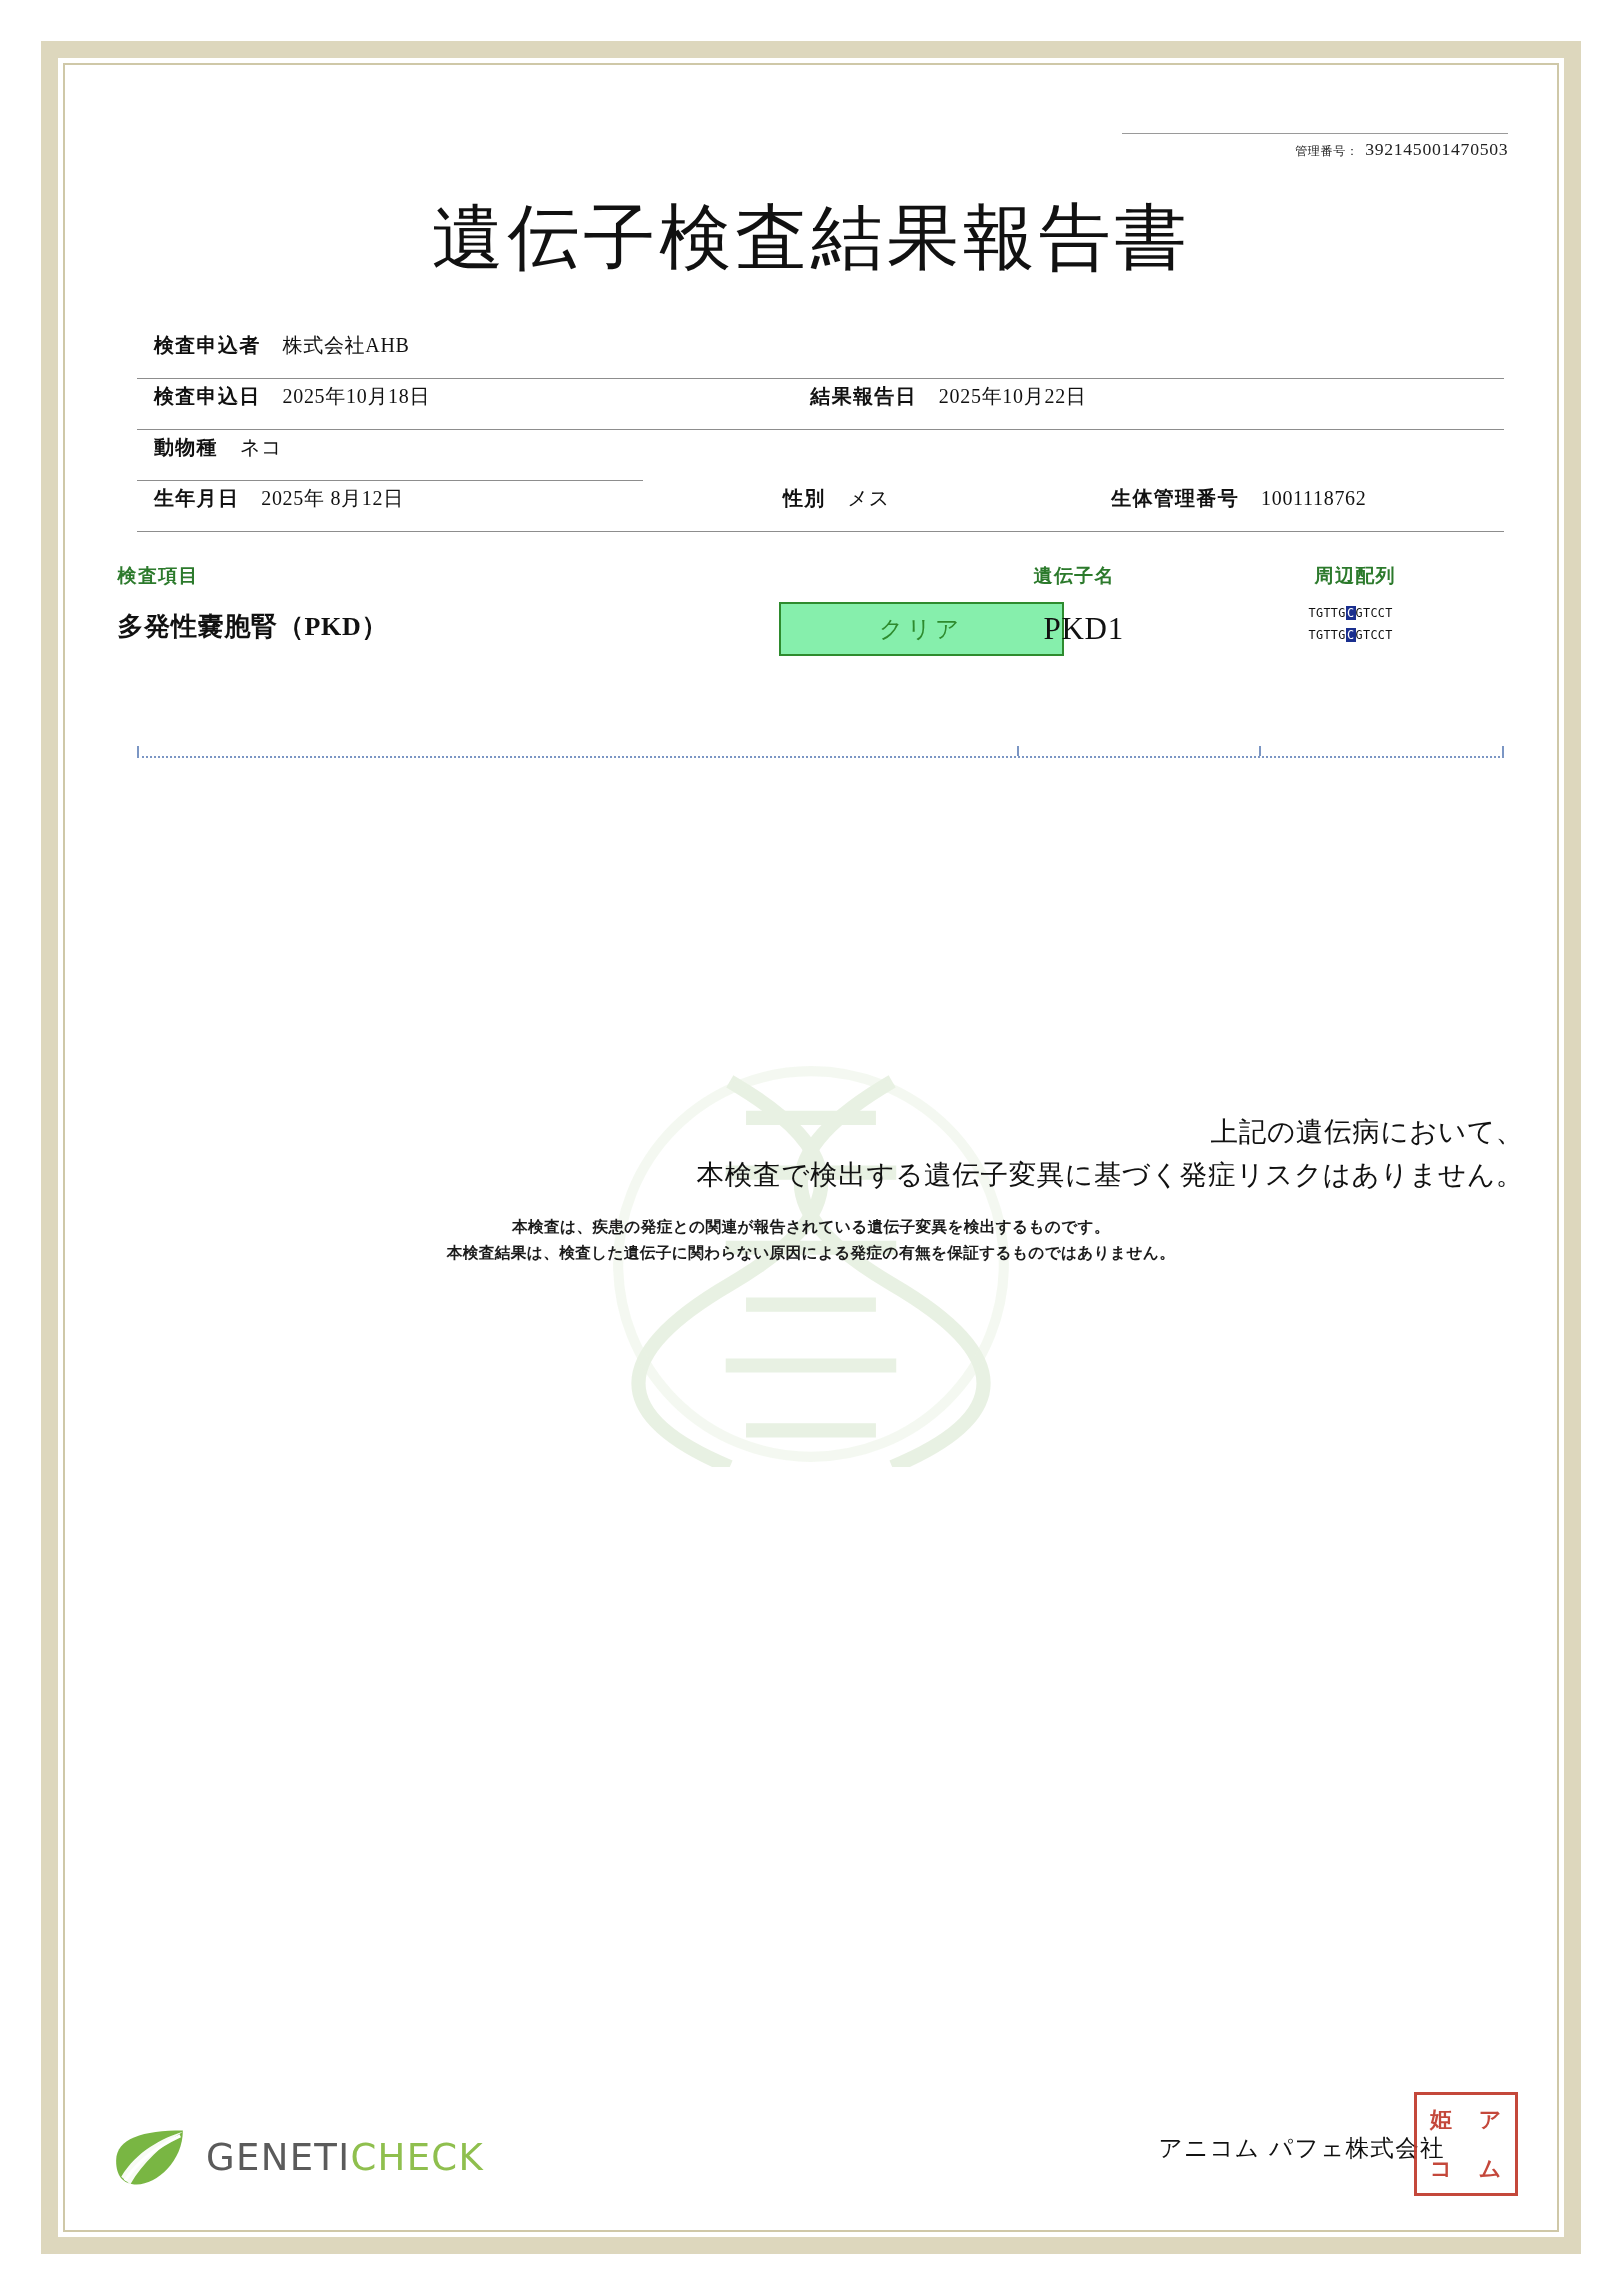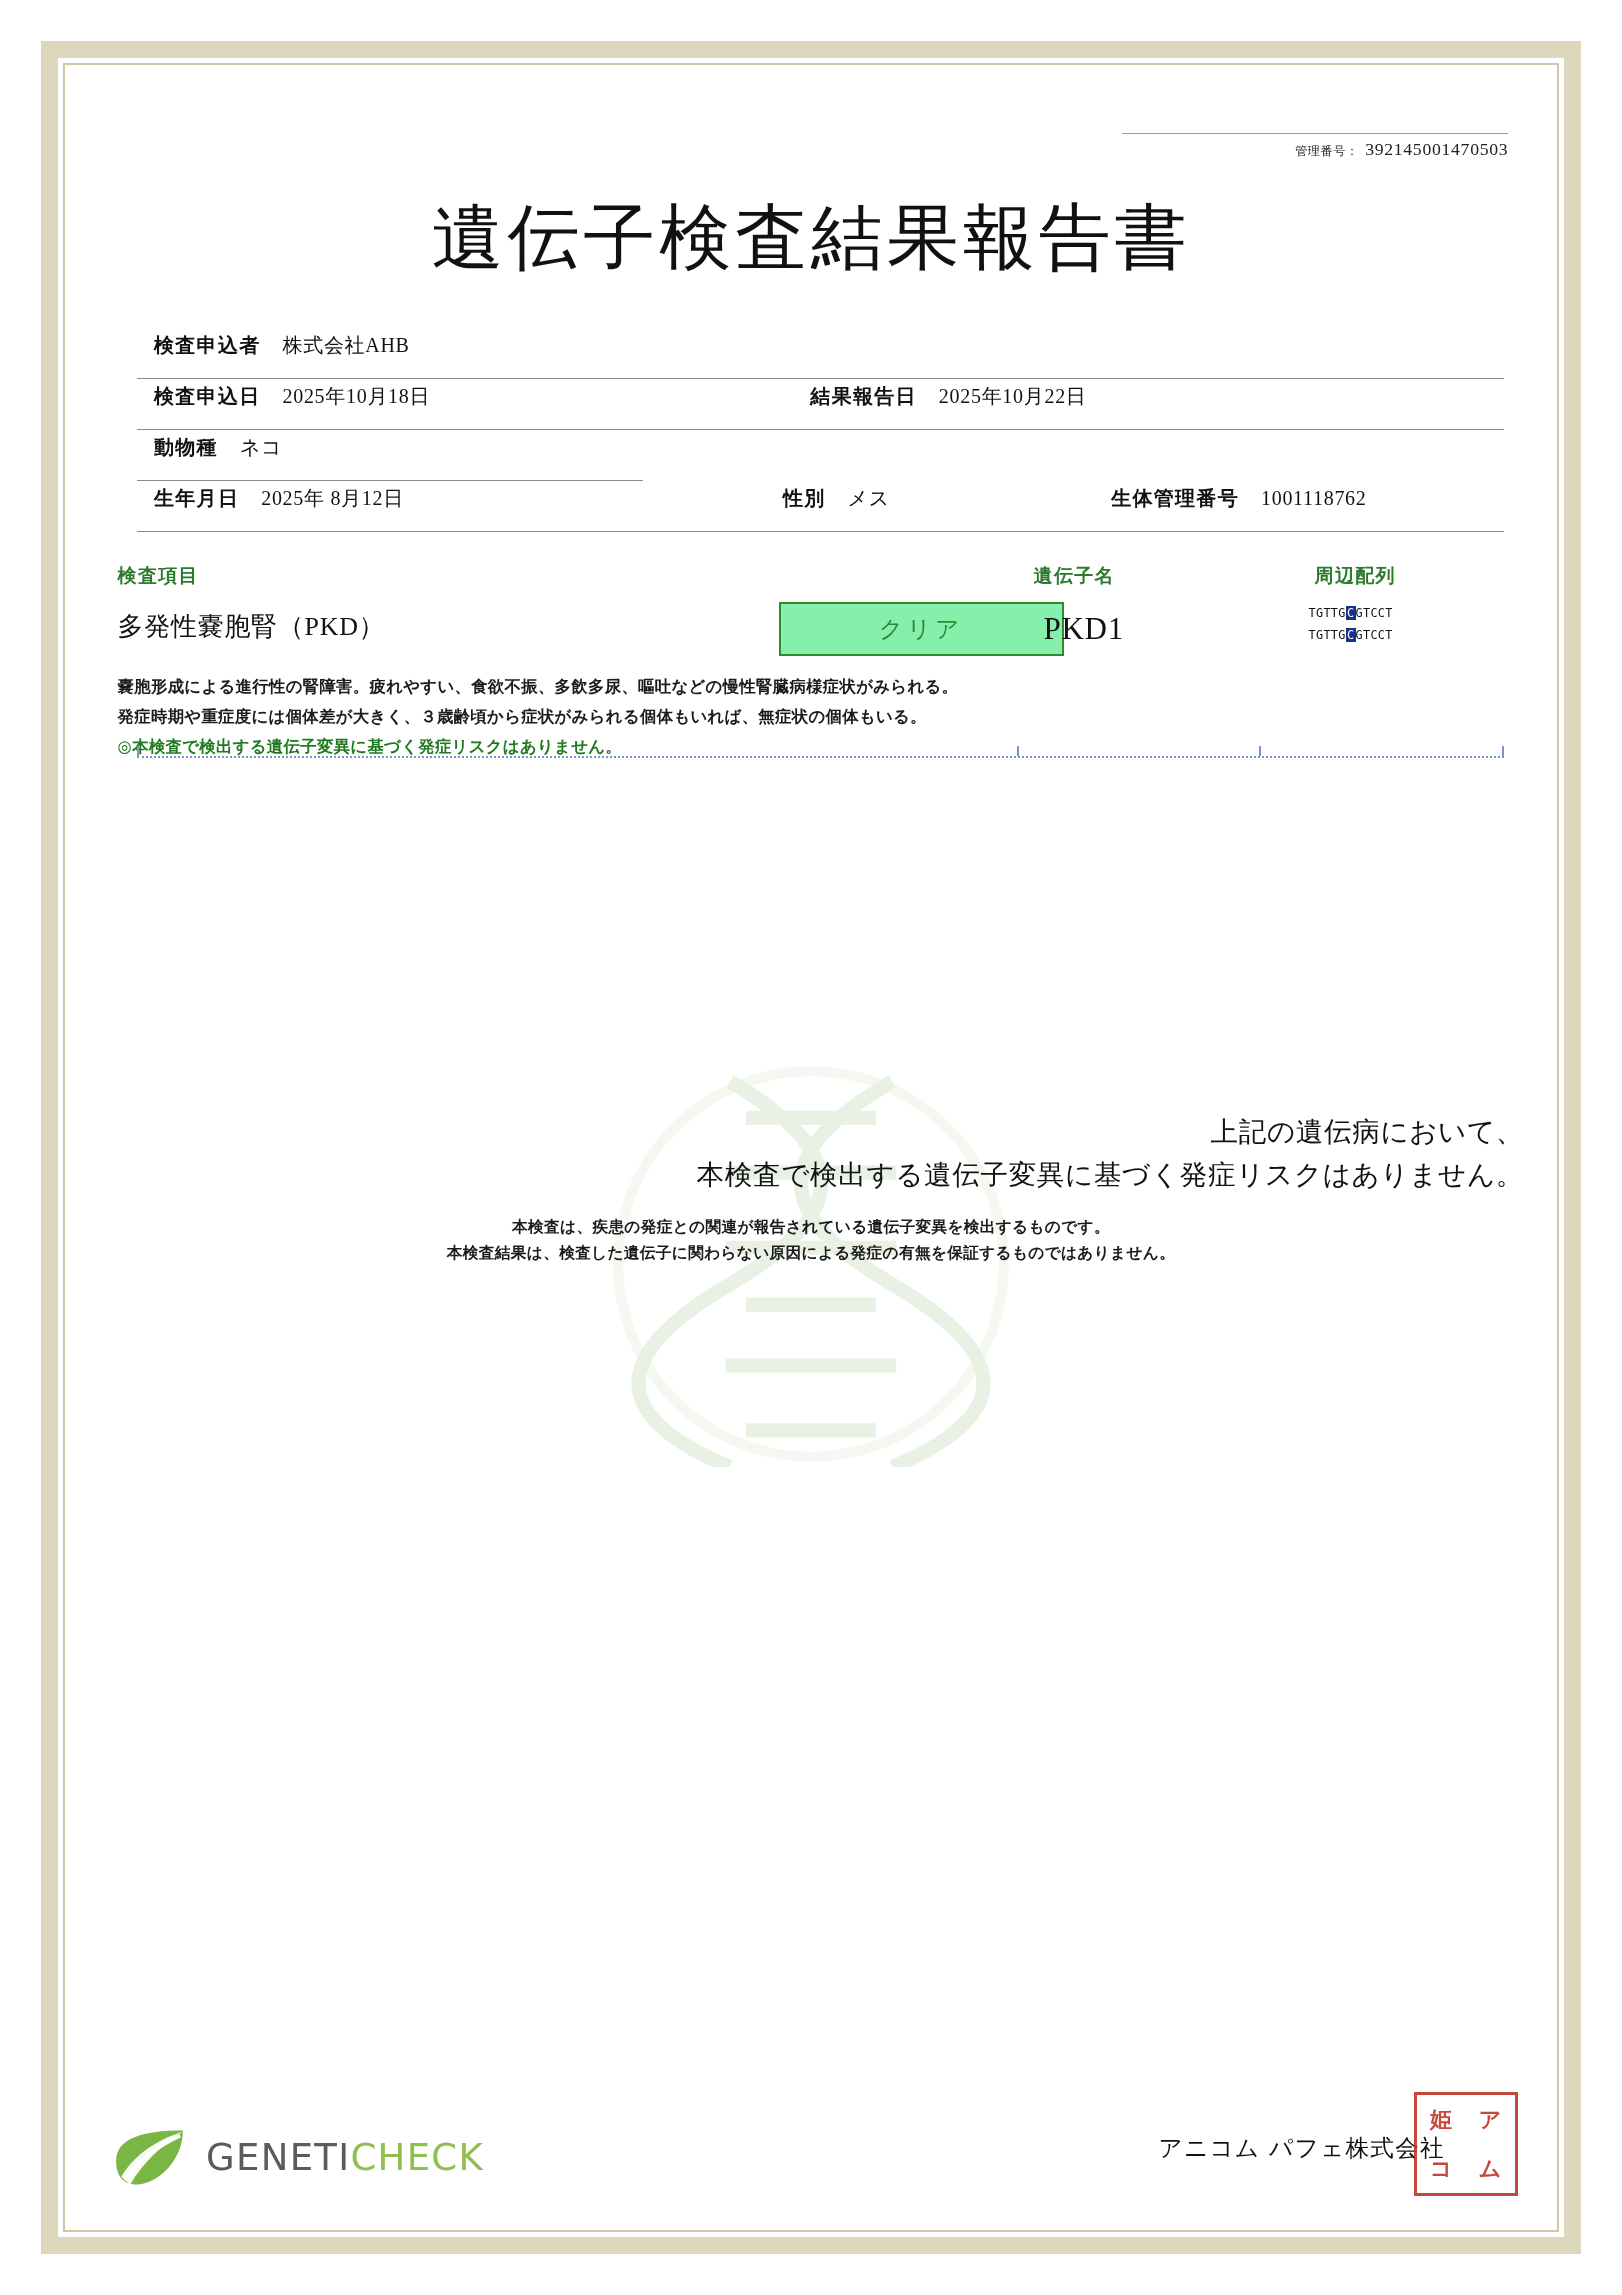--- a/index.html
+++ b/index.html
@@ -151,21 +151,21 @@
     left: 19.6px;
     right: 19.6px;
     top: 523px;
     height: 59px;
   }
   .disease-name {
     position: absolute;
     left: 0;
     top: 6.5px;
     font-size: 26px;
-    font-weight: normal;
+    font-weight: bold;
     letter-spacing: 0.7px;
     color: #111;
   }
   .status-box {
     position: absolute;
     left: 661px;
     top: 0px;
     width: 281px;
     height: 50px;
     border: 2px solid #2e8b2e;
@@ -407,25 +407,20 @@
       <div class="seq-block">
         <div class="seq-line">
           <span>TGTTG</span><span class="seq-hl">C</span><span>GTCCT</span>
         </div>
         <div class="seq-line">
           <span>TGTTG</span><span class="seq-hl">C</span><span>GTCCT</span>
         </div>
       </div>
     </div>
 
-    <div class="desc">
-      <p>嚢胞形成による進行性の腎障害。疲れやすい、食欲不振、多飲多尿、嘔吐などの慢性腎臓病様症状がみられる。</p>
-      <p>発症時期や重症度には個体差が大きく、３歳齢頃から症状がみられる個体もいれば、無症状の個体もいる。</p>
-      <p class="green">◎本検査で検出する遺伝子変異に基づく発症リスクはありません。</p>
-    </div>
 
     <div class="dashed">
       <span class="tick" style="left:0;"></span>
       <span class="tick" style="left:880px;"></span>
       <span class="tick" style="left:1122px;"></span>
       <span class="tick" style="right:0;"></span>
     </div>
 
     <svg class="watermark" viewBox="0 0 200 200">
       <g fill="none" stroke="#9cc184" stroke-width="7" opacity="0.75">

